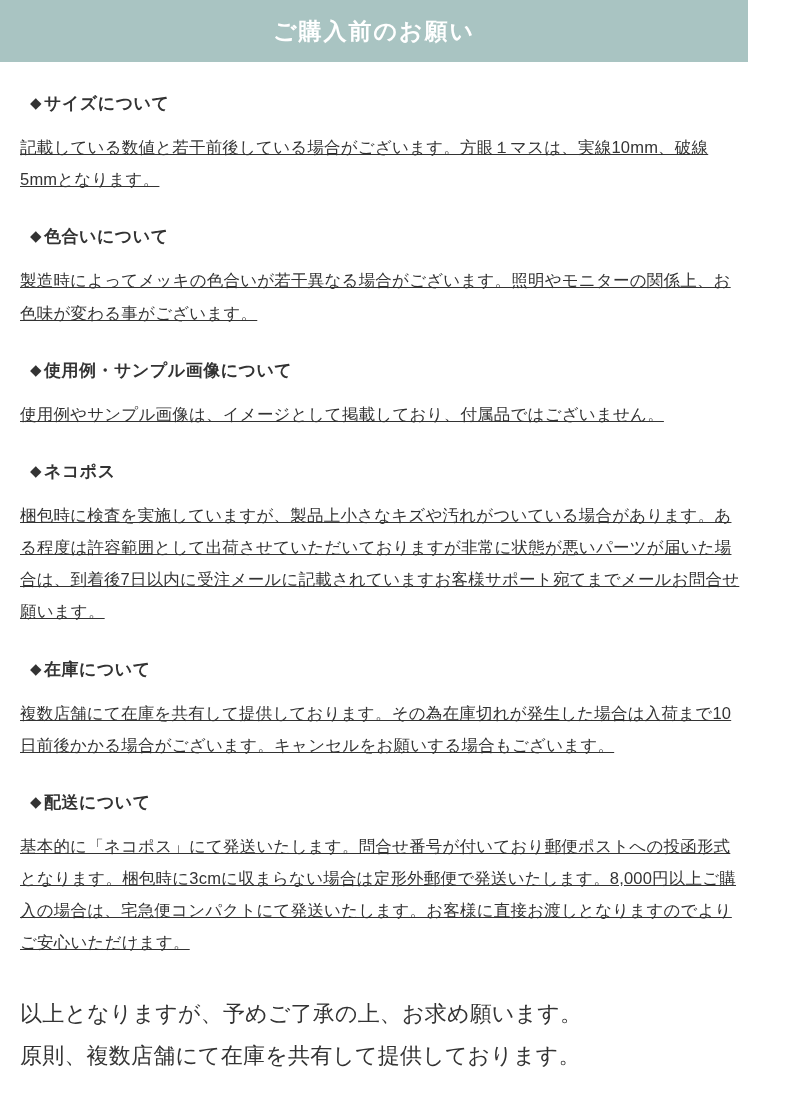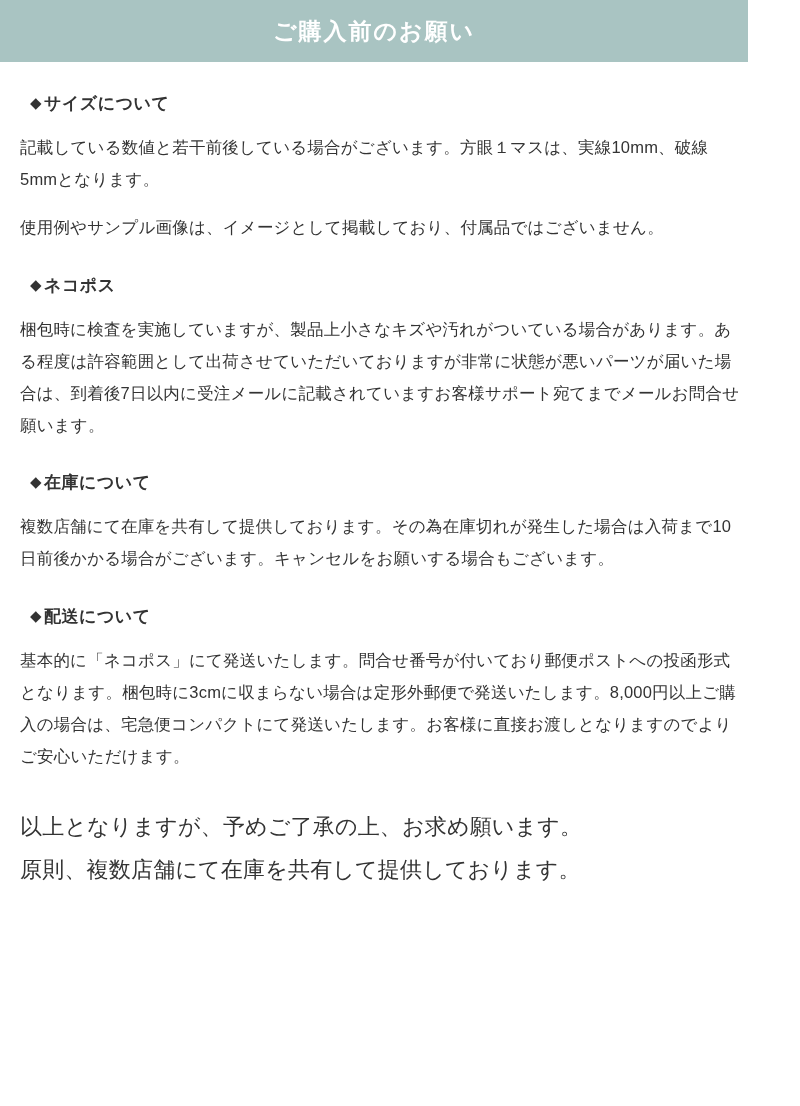--- a/index.html
+++ b/index.html
@@ -52,20 +52,21 @@
     margin-right: 2px;
     display: inline-block;
     transform: translateY(-1px);
   }
   .section-body {
     font-size: 16.5px;
     line-height: 1.95;
     color: #333333;
     margin: 16px 0 0 0;
     letter-spacing: 0.2px;
+    text-decoration: underline;
   }
   .closing {
     font-size: 22px;
     line-height: 1.95;
     color: #333333;
     margin-top: 34px;
     letter-spacing: 0.2px;
   }
   .closing p {
     margin: 0;
@@ -82,22 +83,31 @@
 
   <div class="content">
 
     <div class="section">
       <div class="section-heading">
         <span class="diamond">◆</span><span>サイズについて</span>
       </div>
       <p class="section-body">記載している数値と若干前後している場合がございます。方眼１マスは、実線10mm、破線5mmとなります。</p>
     </div>
 
+    <div class="section">
+      <div class="section-heading">
+        <span class="diamond">◆</span><span>色合いについて</span>
+      </div>
+      <p class="section-body">製造時によってメッキの色合いが若干異なる場合がございます。照明やモニターの関係上、お色味が変わる事がございます。</p>
+    </div>
 
     <div class="section">
+      <div class="section-heading">
+        <span class="diamond">◆</span><span>使用例・サンプル画像について</span>
+      </div>
       <p class="section-body">使用例やサンプル画像は、イメージとして掲載しており、付属品ではございません。</p>
     </div>
 
     <div class="section">
       <div class="section-heading">
         <span class="diamond">◆</span><span>ネコポス</span>
       </div>
       <p class="section-body">梱包時に検査を実施していますが、製品上小さなキズや汚れがついている場合があります。ある程度は許容範囲として出荷させていただいておりますが非常に状態が悪いパーツが届いた場合は、到着後7日以内に受注メールに記載されていますお客様サポート宛てまでメールお問合せ願います。</p>
     </div>
 

